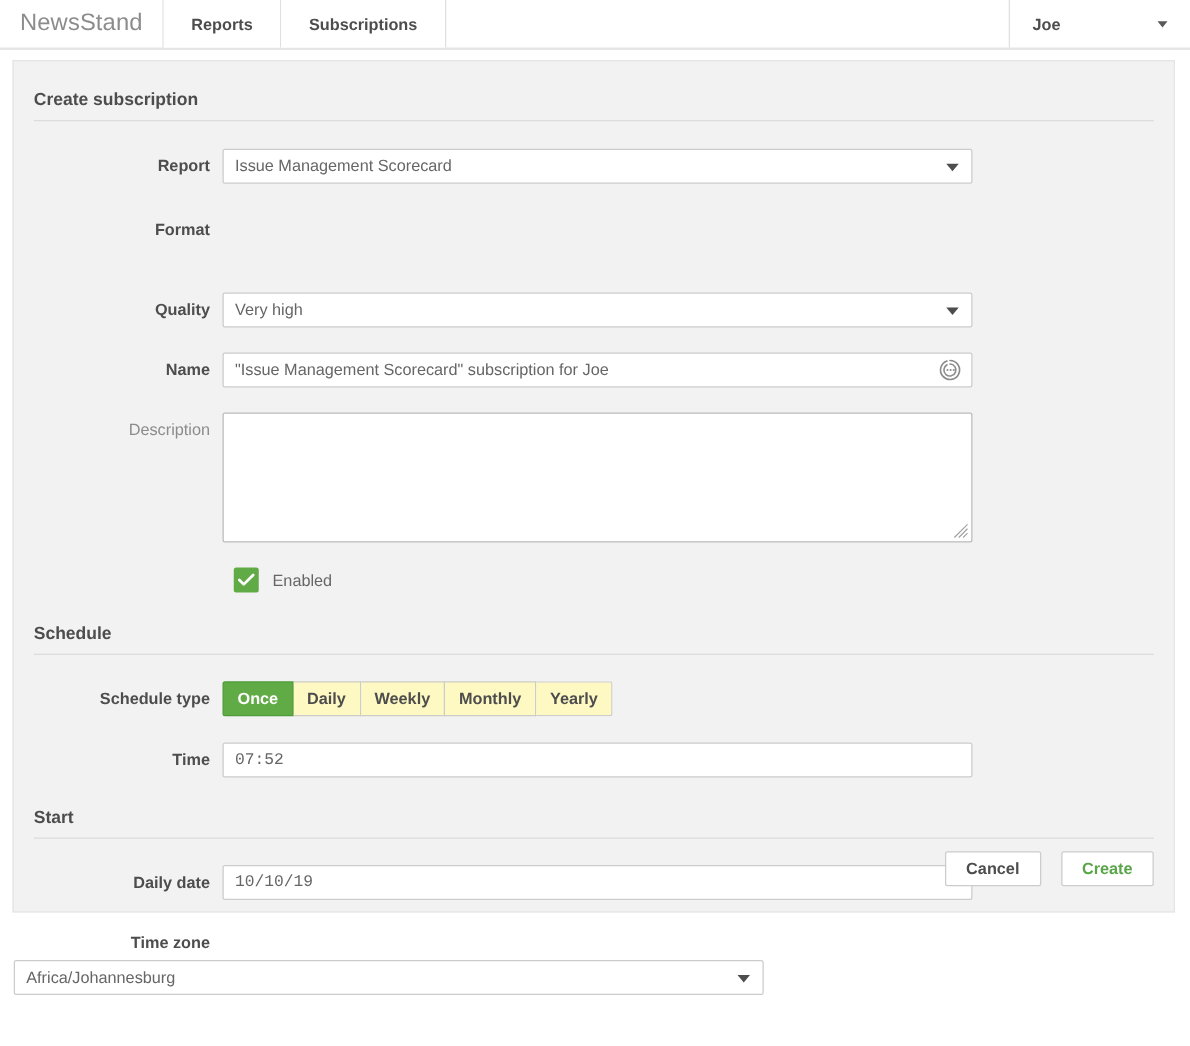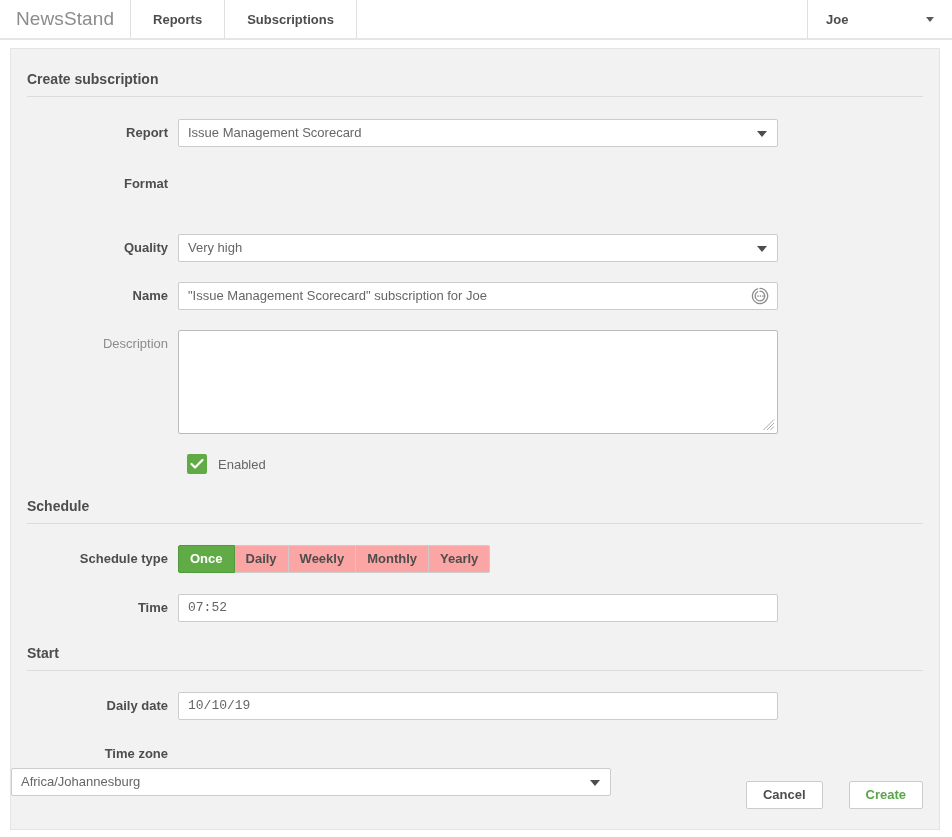--- a/index.html
+++ b/index.html
@@ -78,21 +78,21 @@
     border-right-width: 4px;
     border-top-width: 5px;
   }
 
   
   .card {
     position: absolute;
     left: 10px;
     top: 48px;
     width: 930px;
-    height: 782px;
+    height: 682px;
     box-sizing: border-box;
     background: #f2f2f2;
     border: 1px solid #e4e4e4;
   }
 
   .section-title {
     font-size: 14px;
     font-weight: bold;
     color: #4d4d4d;
     padding: 0 0 0 16px;
@@ -214,21 +214,21 @@
 
   
   .segmented {
     display: flex;
   }
   .seg {
     box-sizing: border-box;
     height: 28px;
     line-height: 26px;
     padding: 0 11px;
-    background: #fca5a5;
+    background: #fef9c3;
     border: 1px solid #cccccc;
     border-left: none;
     font-size: 13px;
     font-weight: bold;
     color: #4d4d4d;
     cursor: pointer;
     text-align: center;
   }
   .seg:first-child {
     border-left: 1px solid #cccccc;
@@ -243,21 +243,21 @@
     border-color: #4f9a3a;
     border-left: 1px solid #4f9a3a;
   }
 
   
   .footer {
     position: absolute;
     right: 16px;
     bottom: 20px;
     display: flex;
-    gap: 26px;
+    gap: 16px;
   }
   .btn {
     box-sizing: border-box;
     height: 28px;
     min-width: 70px;
     padding: 0 16px;
     background: #ffffff;
     border: 1px solid #cccccc;
     border-radius: 2px;
     font-family: "Liberation Sans", sans-serif;

